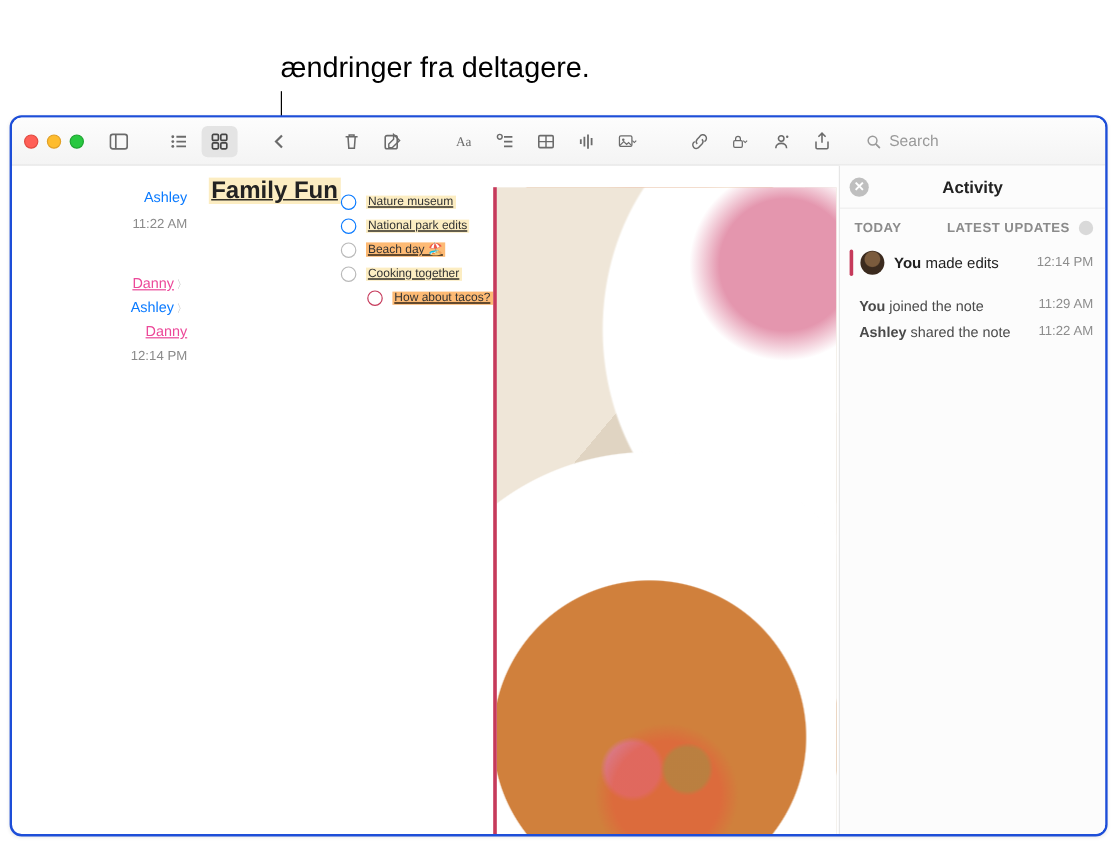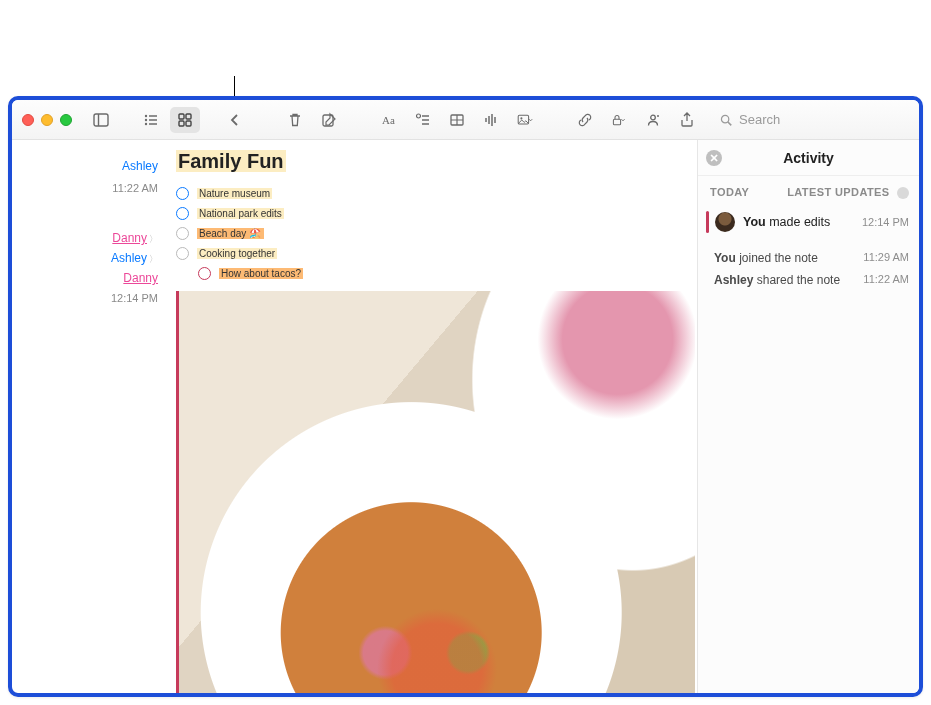--- a/index.html
+++ b/index.html
@@ -30,21 +30,21 @@
     background: #000;
   }
 
   
   .window {
     position: absolute;
     top: 96px;
     left: 8px;
     width: 915px;
     height: 601px;
-    border: 4px solid #1d4ed8;
+    border: 2px solid #1d4ed8;
     border-radius: 10px;
     background: #fff;
     box-shadow: 0 1px 3px rgba(0,0,0,0.08);
     overflow: hidden;
     display: flex;
     flex-direction: column;
   }
 
   
   .toolbar {
@@ -111,21 +111,21 @@
   .gutter .row { height:20px; line-height:20px; }
   .gutter .tall { height:24px; line-height:24px; }
   .chev { font-size:9px; color:#b8b8b8; margin-left:2px; }
 
   
   .note {
     flex:1;
     padding: 10px 0 0 8px;
     min-width:0;
     display:flex;
-    flex-direction:column;
+    text-decoration:underline;
   }
   .note-title {
     font-size: 20px;
     font-weight: 700;
     color:#222;
     display:inline;
     background:#fcedc2;
     padding:0 2px;
   }
   .checklist { margin-top:10px; font-size:10px; }
@@ -212,20 +212,21 @@
     font-size:12px; color:#4a4a4a;
   }
   .act-line b{font-weight:600;}
   .act-line .tm{font-size:11px;color:#8d8d8d;}
 </style>
 </head>
 <body>
 
 <div class="callout">
   <br>
+  <span>ændringer fra deltagere.</span>
 </div>
 <div class="callout-line"></div>
 
 <div class="window">
 
   <div class="toolbar">
     <div class="traffic">
       <div class="tl red"></div>
       <div class="tl yellow"></div>
       <div class="tl green"></div>

